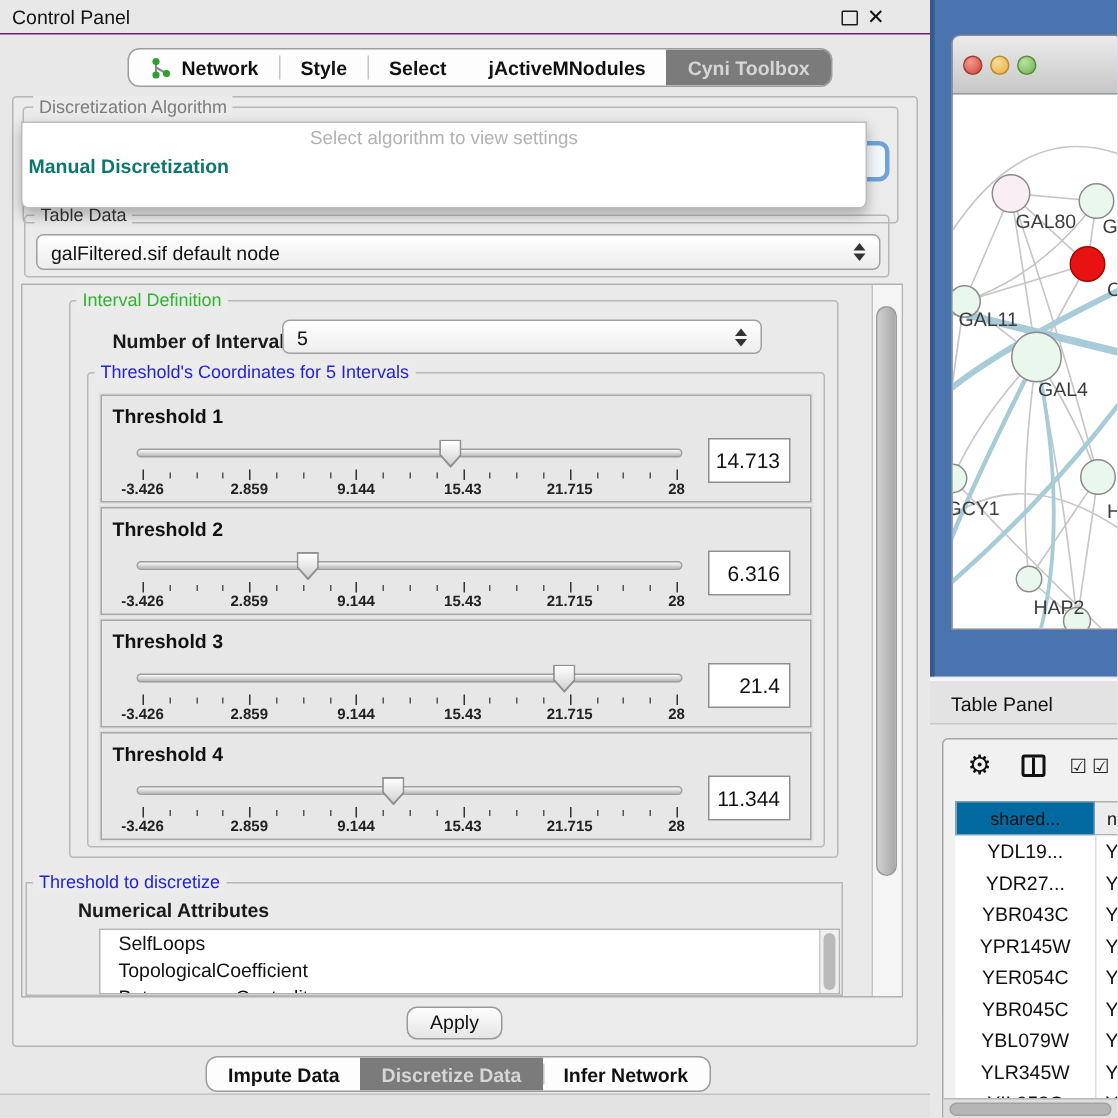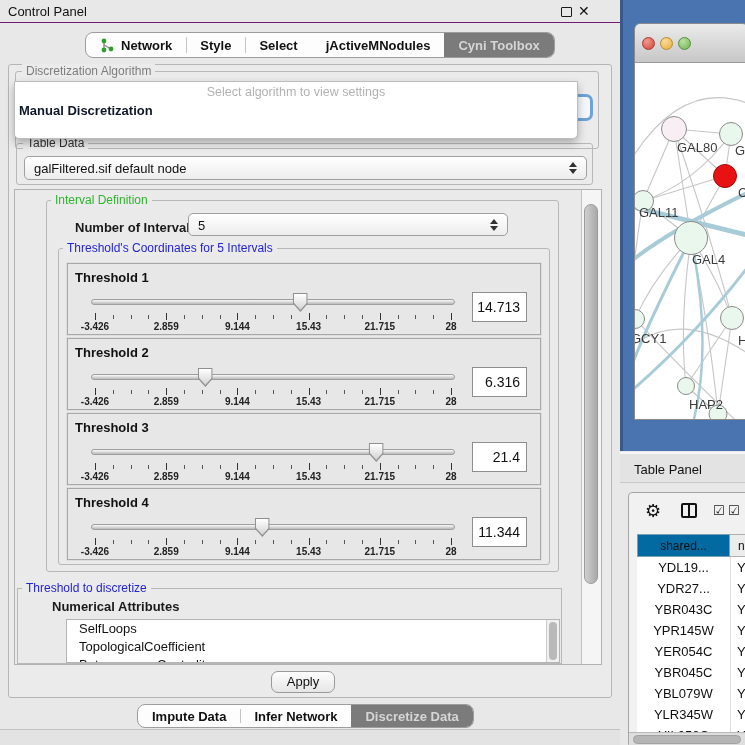--- a/index.html
+++ b/index.html
@@ -43,21 +43,21 @@
   .stepper::after  { content:''; position:absolute; left:0; bottom:0; border-left:4px solid transparent; border-right:4px solid transparent; border-top:5px solid #333; }
 
   
   #combo-ring { position:absolute; left:554px; top:29px; width:30px; height:27px; background:#f4f8fc;
     border:3px solid #6da3d9; border-radius:7px; z-index:5; }
 
   
   #algo-popup { position:absolute; left:5px; top:16px; width:564px; height:58px; background:#ffffff;
     border:1px solid #bdbdbd; border-radius:0 0 5px 5px; box-shadow:0 4px 9px rgba(0,0,0,0.28); z-index:30; }
   #algo-popup .prompt { position:absolute; left:0; right:0; top:3px; text-align:center; color:#b2b2b2; font-size:12.5px; }
-  #algo-popup .opt1 { position:absolute; left:4px; top:21px; font-weight:bold; font-size:13px; color:#0f172a; }
+  #algo-popup .opt1 { position:absolute; left:4px; top:21px; font-weight:bold; font-size:13px; color:#0f766e; }
   #algo-popup .opt2 { position:absolute; left:4px; top:39px; font-size:13px; color:#000; }
 
   
   #scrollpane { position:absolute; left:5px; top:124px; width:588px; height:476px;
     background:#eaeaea; border:1px solid #b2b2b2; }
   #v-scroll { position:absolute; left:566px; top:0; width:20px; height:474px; background:#f5f5f5; border-left:1px solid #c2c2c2; }
   #v-scroll .thumb { position:absolute; left:2px; top:14px; width:14px; height:380px; border-radius:8px;
     background:linear-gradient(90deg,#cfcfcf,#a9a9a9); border:1px solid #9b9b9b; }
 
   
@@ -404,25 +404,25 @@
       </div>
     </div>
 
     <div id="apply-btn">Apply</div>
   </div>
 
   <div id="bottom-tabs">
     <div class="ttab">
         <span>Impute Data</span>
       </div>
+    <div class="ttab selected">
+        <span>Discretize Data</span>
+      </div>
     <div class="ttab sep">
         <span>Infer Network</span>
-      </div>
-    <div class="ttab selected">
-        <span>Discretize Data</span>
       </div>
   </div>
   <div id="bottom-strip"></div>
 </div>
 
 <div id="right-panel">
 
   <div id="net-frame">
     <div id="net-window">
       <div id="net-titlebar">

